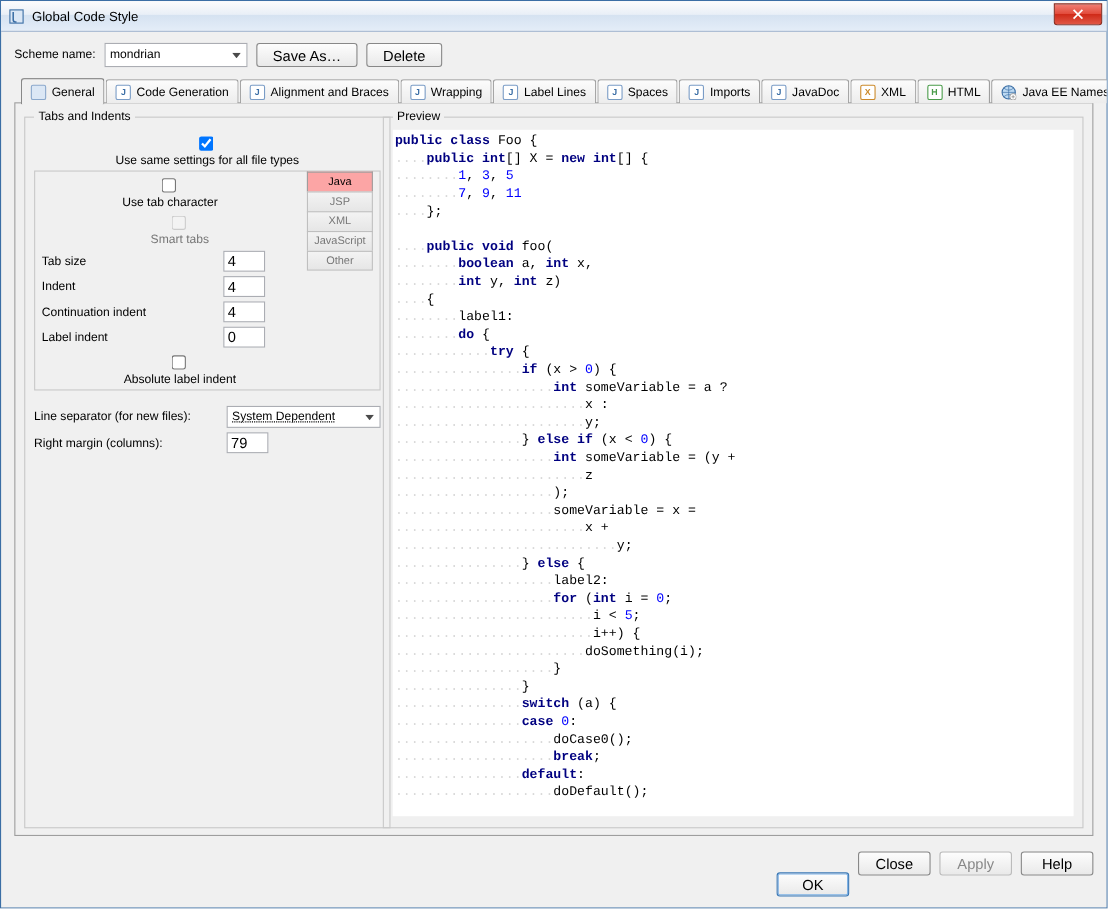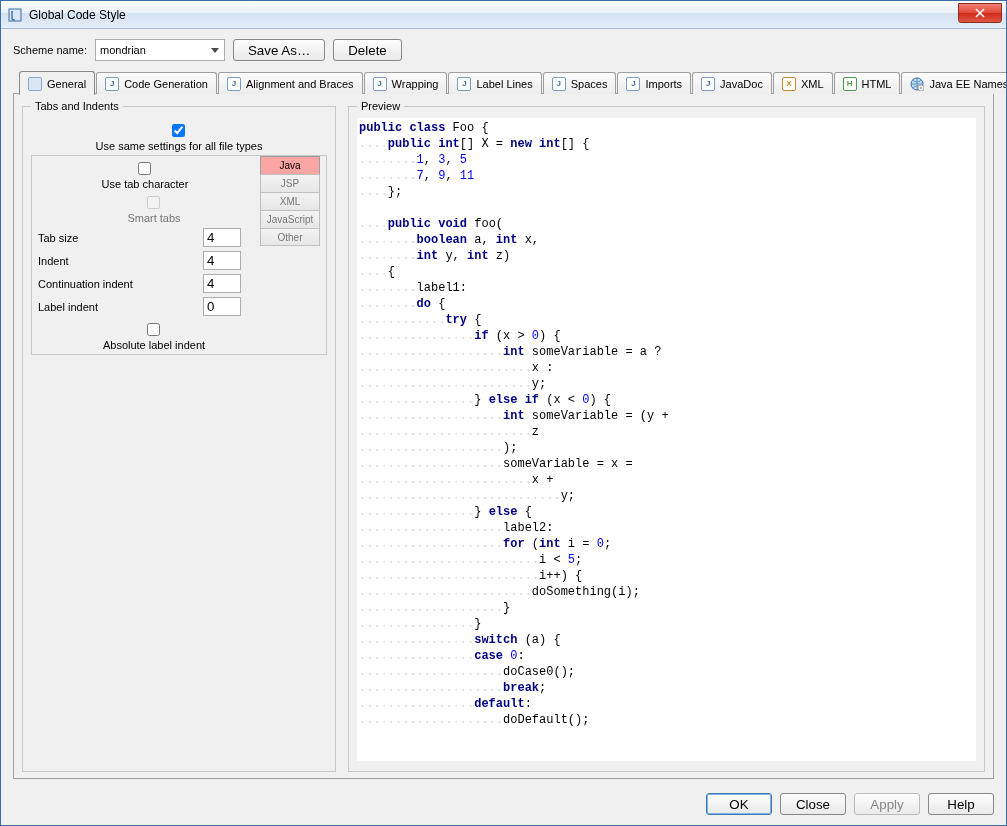--- a/index.html
+++ b/index.html
@@ -241,21 +241,21 @@
   .num { color: #0000ff; }
   .ws { color: #d9d9d9; }
 
   .dlg-buttons {
     display: flex;
     justify-content: flex-end;
     gap: 8px;
     padding: 8px 12px 10px 12px;
   }
   .dlg-buttons .btn { width: 66px; }
-  .btn.default { border: 1px solid #3b78b5; box-shadow: 0 0 0 1px #7fb2e5 inset; }
+  .btn.default { border: 1px solid #3b78b5; box-shadow: 0 0 0 1px #7fb2e5 inset; margin-top: 19px; }
 
   ::-webkit-scrollbar { width: 17px; background: #f0f0f0; }
   ::-webkit-scrollbar-thumb { background: #c7c7c7; border: 1px solid #a8a8a8; }
   ::-webkit-scrollbar-button { height: 17px; background: #e8e8e8; border: 1px solid #b8b8b8; }
 </style>
 </head>
 <body>
 
 <div class="window">
 
@@ -392,20 +392,37 @@
 
             <div class="lang-tabs">
               <div class="lang-tab active">Java</div>
               <div class="lang-tab">JSP</div>
               <div class="lang-tab">XML</div>
               <div class="lang-tab">JavaScript</div>
               <div class="lang-tab">Other</div>
             </div>
           </div>
 
+          <div class="bottom-fields">
+            <div class="field-row">
+              <label>Line separator (for new files):</label>
+              <div class="combo2">
+                <span class="val">System Dependent</span>
+                <span class="arrow">
+                  <svg width="8" height="5" viewBox="0 0 8 5">
+                      <path d="M0 0 L8 0 L4 5 Z" fill="#4a4a4a"></path>
+                    </svg>
+                </span>
+              </div>
+            </div>
+            <div class="field-row">
+              <label>Right margin (columns):</label>
+              <input class="text-input" value="79" style="">
+            </div>
+          </div>
         </fieldset>
       </div>
 
       <fieldset class="preview-fs">
         <legend>Preview</legend>
         <div class="preview" id="preview"><span class="kw">public class</span> Foo {
 <span class="ws">....</span><span class="kw">public int</span>[] X = <span class="kw">new int</span>[] {
 <span class="ws">........</span><span class="num">1</span>, <span class="num">3</span>, <span class="num">5</span>
 <span class="ws">........</span><span class="num">7</span>, <span class="num">9</span>, <span class="num">11</span>
 <span class="ws">....</span>};

